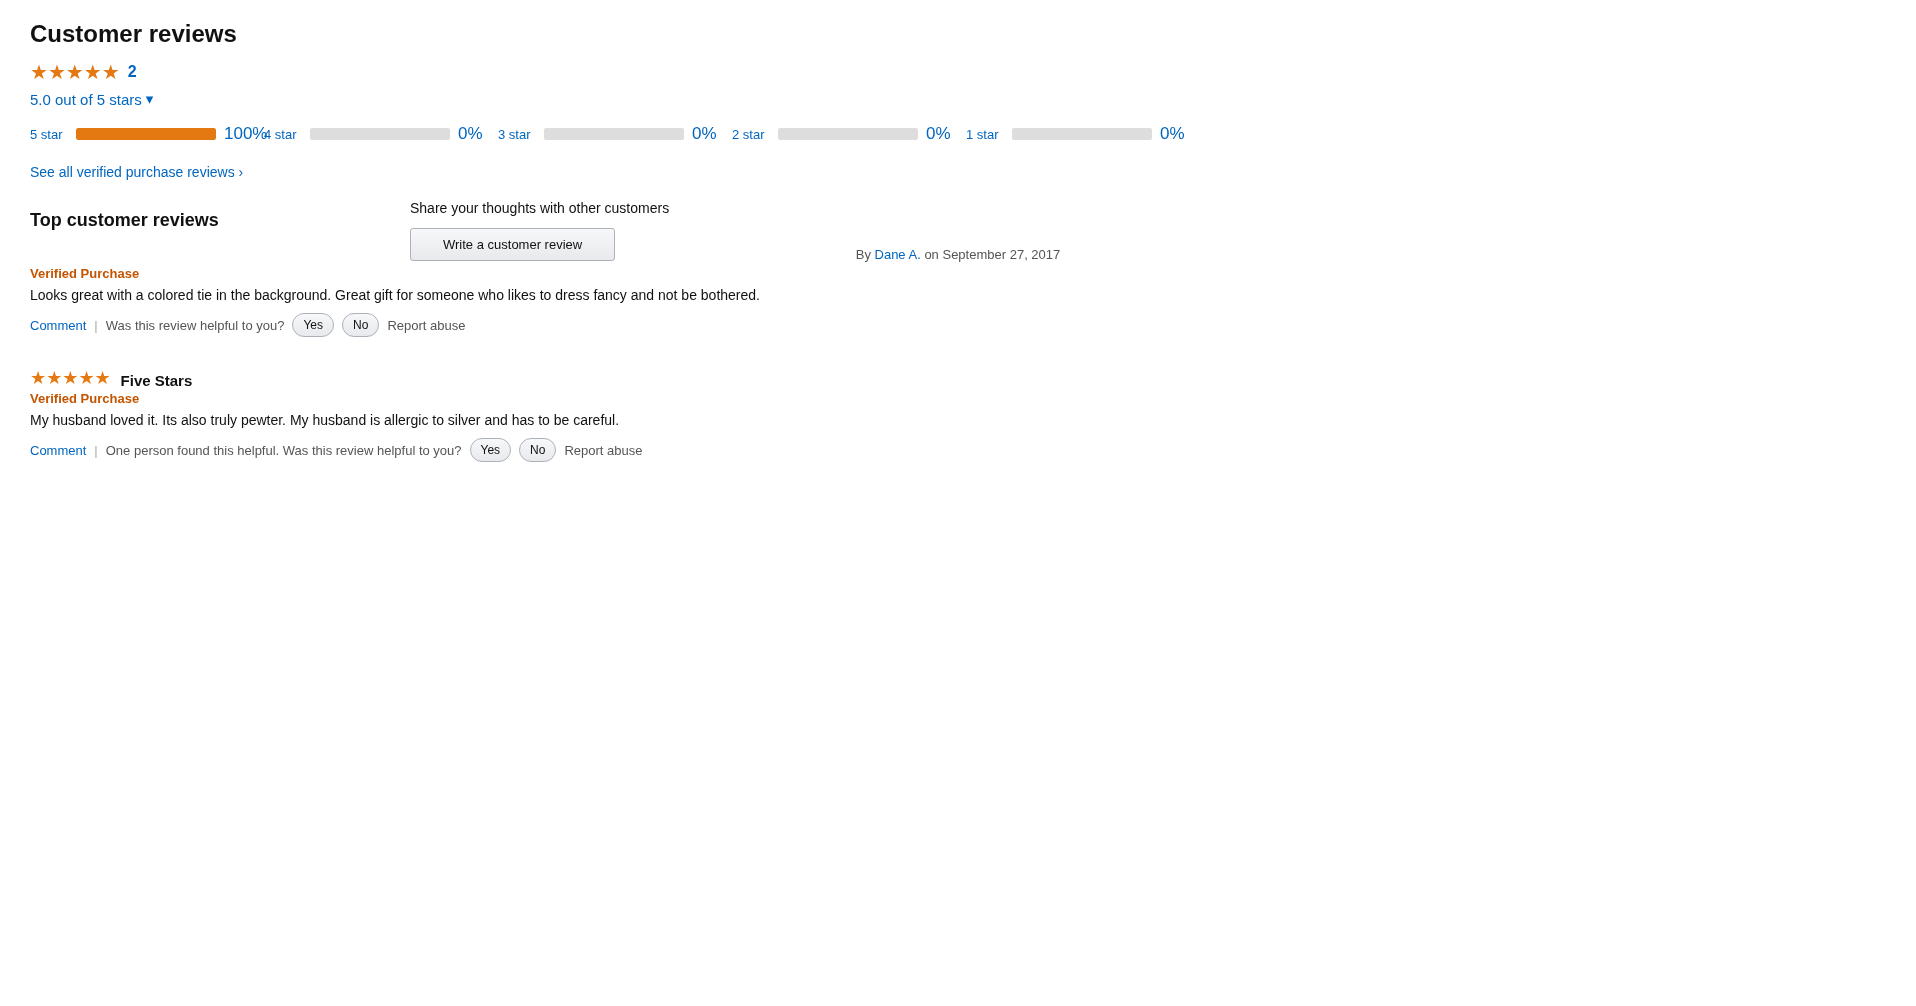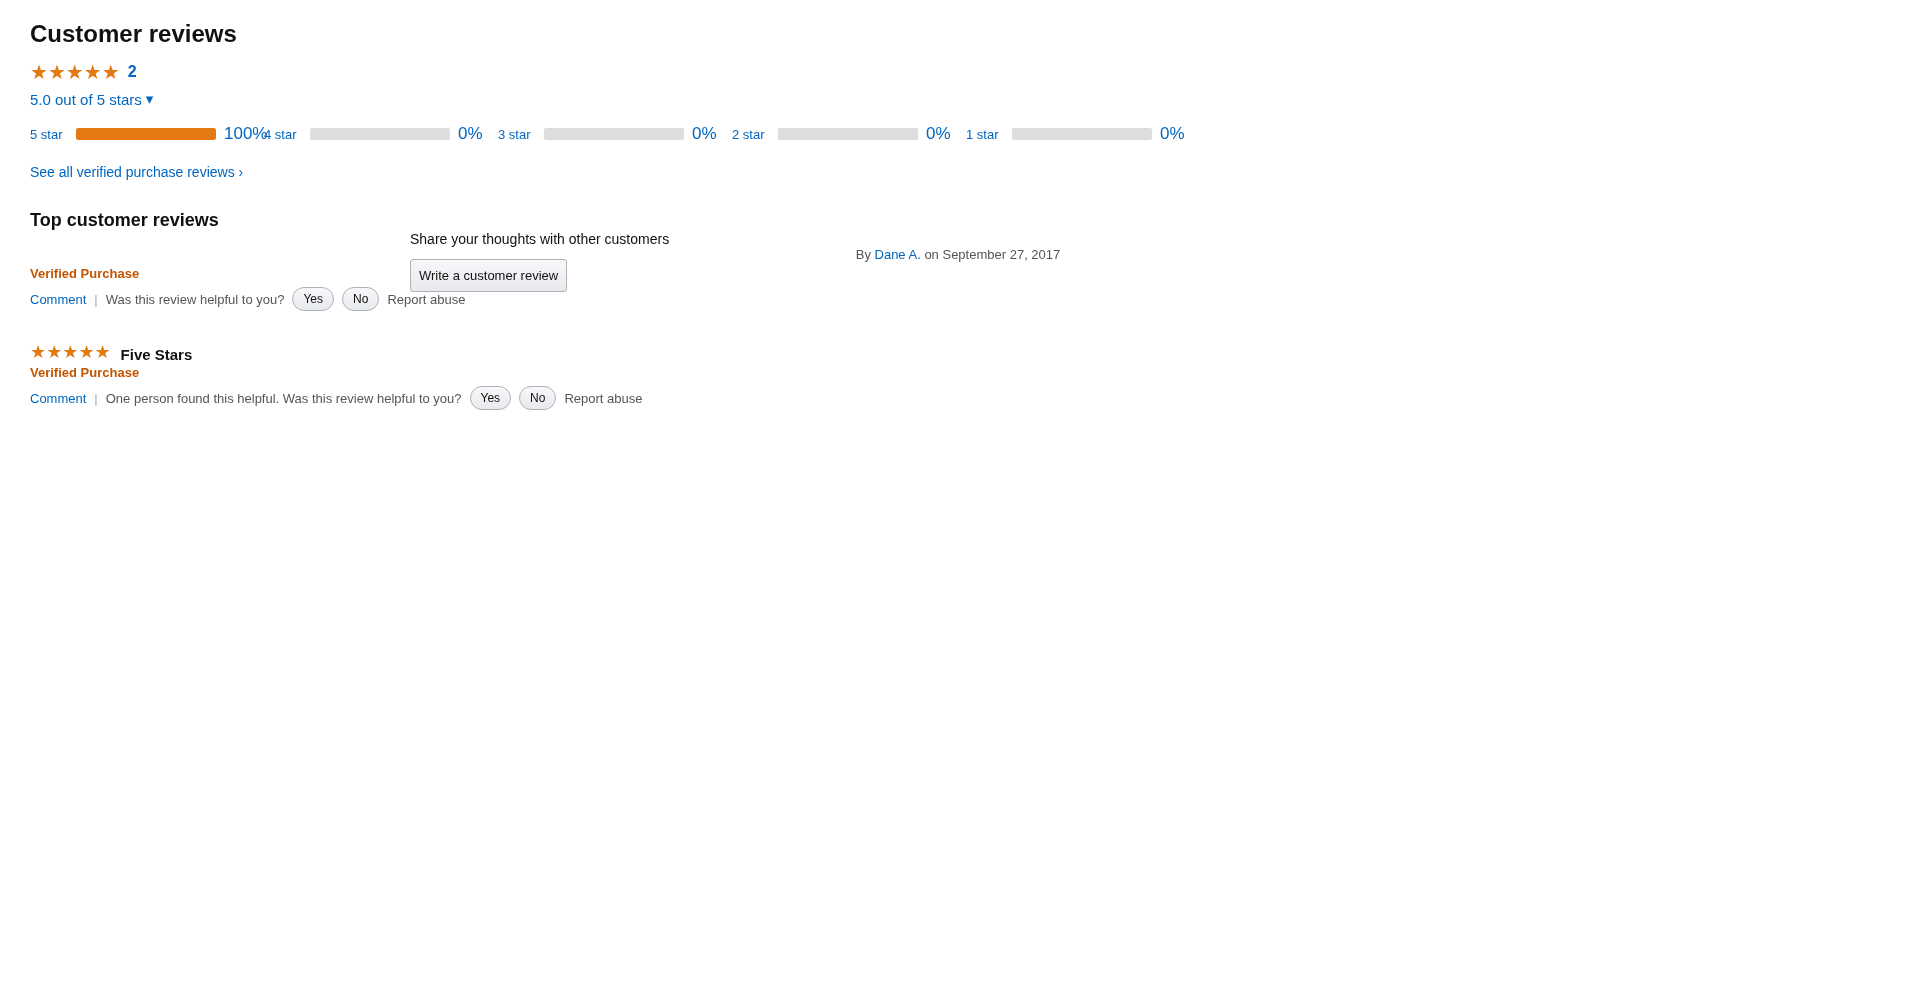--- a/index.html
+++ b/index.html
@@ -74,24 +74,23 @@
     }
     .right-panel {
       position: absolute;
       left: 380px;
       top: 140px;
     }
     .share-text {
       font-size: 14px;
       margin-bottom: 12px;
       color: #111;
-      margin-top: 31px;
     }
     .write-review-btn {
-      padding: 8px 8px;
+      padding: 8px 32px;
       background: linear-gradient(to bottom, #f7f8fa, #e7e9ec);
       border: 1px solid #adb1b8;
       border-radius: 3px;
       cursor: pointer;
       font-size: 13px;
       color: #111;
     }
     .see-all-link {
       color: #0066c0;
       font-size: 14px;
@@ -237,35 +236,37 @@
 </div>
 
 <h2 class="section-title">Top customer reviews</h2>
 
 <div id="reviews-container">
     <div class="review-block">
       <div class="review-meta">
         By <a>Dane A.</a> on <span>September 27, 2017</span>
       </div>
       <div class="verified">Verified Purchase</div>
+      <div class="review-text">Looks great with a colored tie in the background. Great gift for someone who likes to dress fancy and not be bothered.</div>
       <div class="review-actions">
         <span class="comment-link">Comment</span>
         <span class="divider">|</span>
         <span>Was this review helpful to you?</span>
         <button class="helpful-btn">Yes</button>
         <button class="helpful-btn">No</button>
         <span class="report-abuse-link">Report abuse</span>
       </div>
     </div>
     <div class="review-block">
       <div>
         <span class="review-stars">★★★★★</span>
         <span class="review-title">Five Stars</span>
       </div>
       <div class="verified">Verified Purchase</div>
+      <div class="review-text">My husband loved it. Its also truly pewter. My husband is allergic to silver and has to be careful.</div>
       <div class="review-actions">
         <span class="comment-link">Comment</span>
         <span class="divider">|</span>
         <span>One person found this helpful. Was this review helpful to you?</span>
         <button class="helpful-btn">Yes</button>
         <button class="helpful-btn">No</button>
         <span class="report-abuse-link">Report abuse</span>
       </div>
     </div>
   </div>

